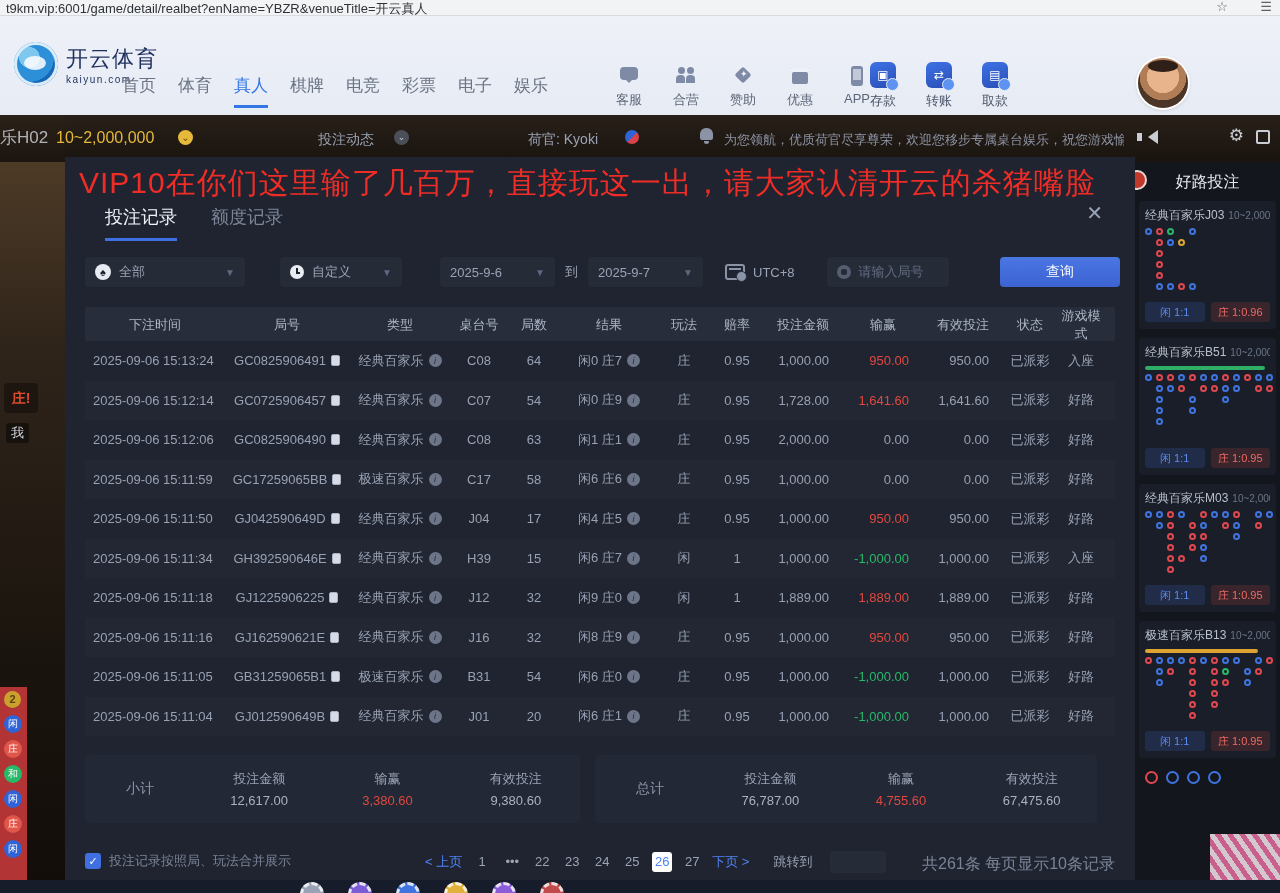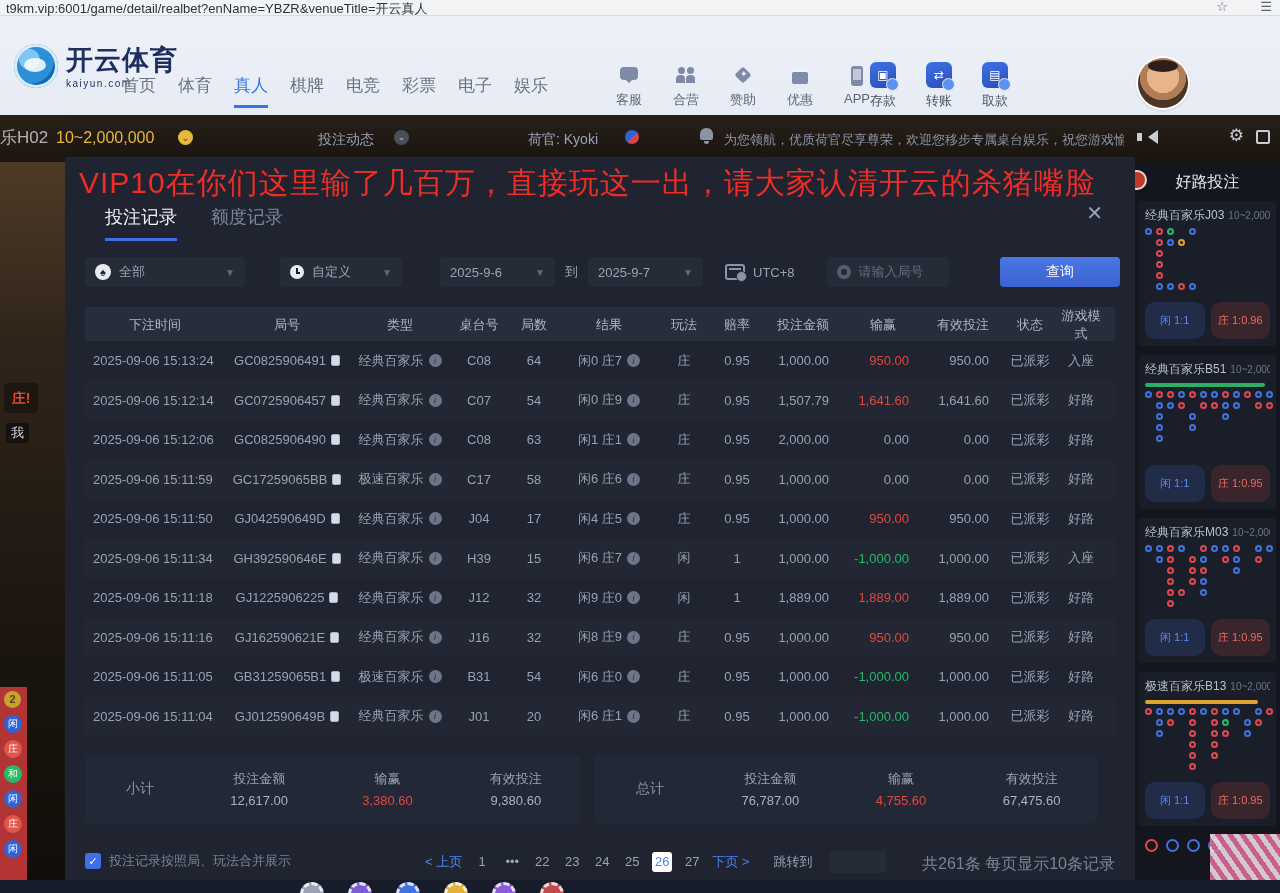--- a/index.html
+++ b/index.html
@@ -16,21 +16,21 @@
 
   
   .site-header { position:absolute; top:16px; left:0; width:1280px; height:99px;
     background:linear-gradient(180deg,#eef1f8 0%,#e7ebf4 100%); z-index:40; }
   .logo { position:absolute; left:14px; top:26px; display:flex; align-items:center; gap:8px; }
   .logo-mark { width:44px; height:44px; border-radius:50%;
     background:radial-gradient(circle at 35% 35%, #7ec8f0 0 25%, #2c8fd8 26% 60%, #1668b8 61%);
     position:relative; box-shadow:inset 0 0 0 3px #d9ecf8; }
   .logo-mark::after { content:""; position:absolute; left:10px; top:14px; width:22px; height:14px;
     border-radius:50%; background:#fff; opacity:.85; }
-  .logo-text-cn { font-size:27px; font-weight:bold; color:#1d2f5e; letter-spacing:1px; }
+  .logo-text-cn { font-size:22px; font-weight:normal; color:#1d2f5e; letter-spacing:1px; }
   .logo-text-en { font-size:10px; color:#1d2f5e; letter-spacing:1.5px; }
   .main-nav { position:absolute; left:122px; top:58px; display:flex; gap:22px; }
   .nav-item { font-size:17px; color:#6b7484; cursor:pointer; padding-bottom:8px; }
   .nav-item.active { color:#3377e6; border-bottom:3px solid #3377e6; }
 
   .qa-group { position:absolute; left:612px; top:50px; display:flex; gap:23px; }
   .qa { display:flex; flex-direction:column; align-items:center; gap:5px; width:34px; }
   .qa-lb { font-size:13px; color:#5d677a; white-space:nowrap; }
   .qa-ic { width:22px; height:20px; position:relative; }
   .ic-support::before { content:""; position:absolute; left:2px; top:1px; width:18px; height:13px;
@@ -211,21 +211,21 @@
   .sb-name { font-size:12px; color:#b8c0ce; }
   .sb-limit { font-size:10px; color:#6c7688; }
   .sb-progress { height:4px; border-radius:2px; margin:5px 0 4px; }
   .sb-progress.green { background:#2fae66; width:96%; }
   .sb-progress.yellow { background:#dfa332; width:90%; }
   .road { position:relative; width:130px; height:68px; margin:4px 0 6px; }
   .rc { position:absolute; width:7px; height:7px; border-radius:50%; border:2px solid; }
   .rc.b { border-color:#3f74e0; } .rc.r { border-color:#e0484f; }
   .rc.g { border-color:#27b868; } .rc.y { border-color:#dfa332; }
   .sb-btns { display:flex; justify-content:space-between; gap:6px; }
-  .sb-btn { flex:1; height:37px; border-radius:10px; font-size:11px; display:flex; align-items:center;
+  .sb-btn { flex:1; height:20px; border-radius:3px; font-size:11px; display:flex; align-items:center;
     justify-content:center; cursor:pointer; }
   .sb-btn.player { background:rgba(63,111,224,.18); color:#5b8cf0; }
   .sb-btn.banker { background:rgba(224,72,63,.16); color:#ef6a64; }
   .sb-foot { display:flex; gap:8px; padding:4px 10px; }
   .fc { width:13px; height:13px; border-radius:50%; border:2px solid; }
   .fc.r { border-color:#e0484f; } .fc.b { border-color:#3f74e0; }
   .pink-deco { position:absolute; right:0; bottom:0; width:70px; height:46px;
     background:repeating-linear-gradient(55deg,#e86ca0 0 5px,#f6e7ee 5px 10px); opacity:.85; }
 
   
@@ -455,21 +455,21 @@
                 <span>闲0 庄9</span>
                 <span class="ic-info">i</span>
               </div>
               <div class="td ">
                 <span>庄</span>
               </div>
               <div class="td ">
                 <span>0.95</span>
               </div>
               <div class="td right">
-                <span>1,507.79</span>
+                <span>1,728.00</span>
               </div>
               <div class="td right val-red">
                 <span>1,641.60</span>
               </div>
               <div class="td right">
                 <span>1,641.60</span>
               </div>
               <div class="td ">
                 <span>已派彩</span>
               </div>

